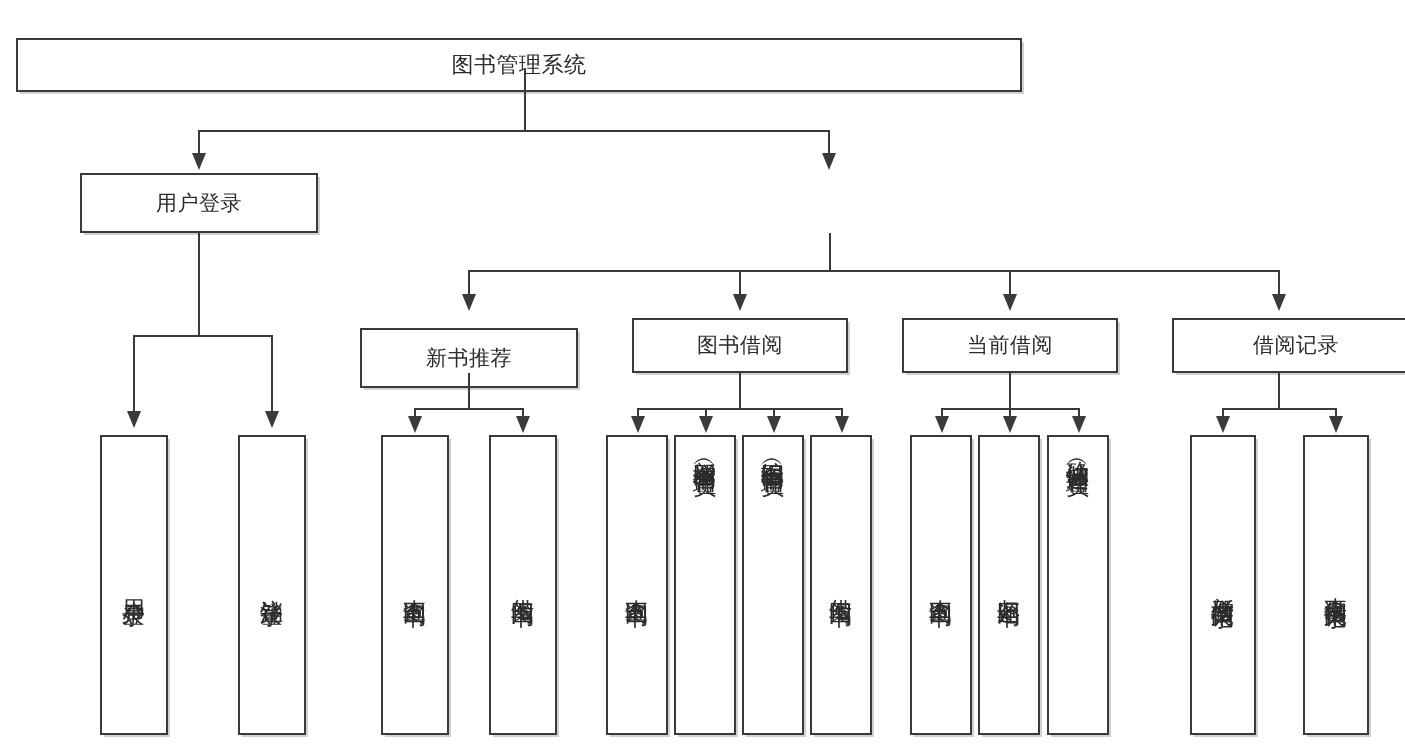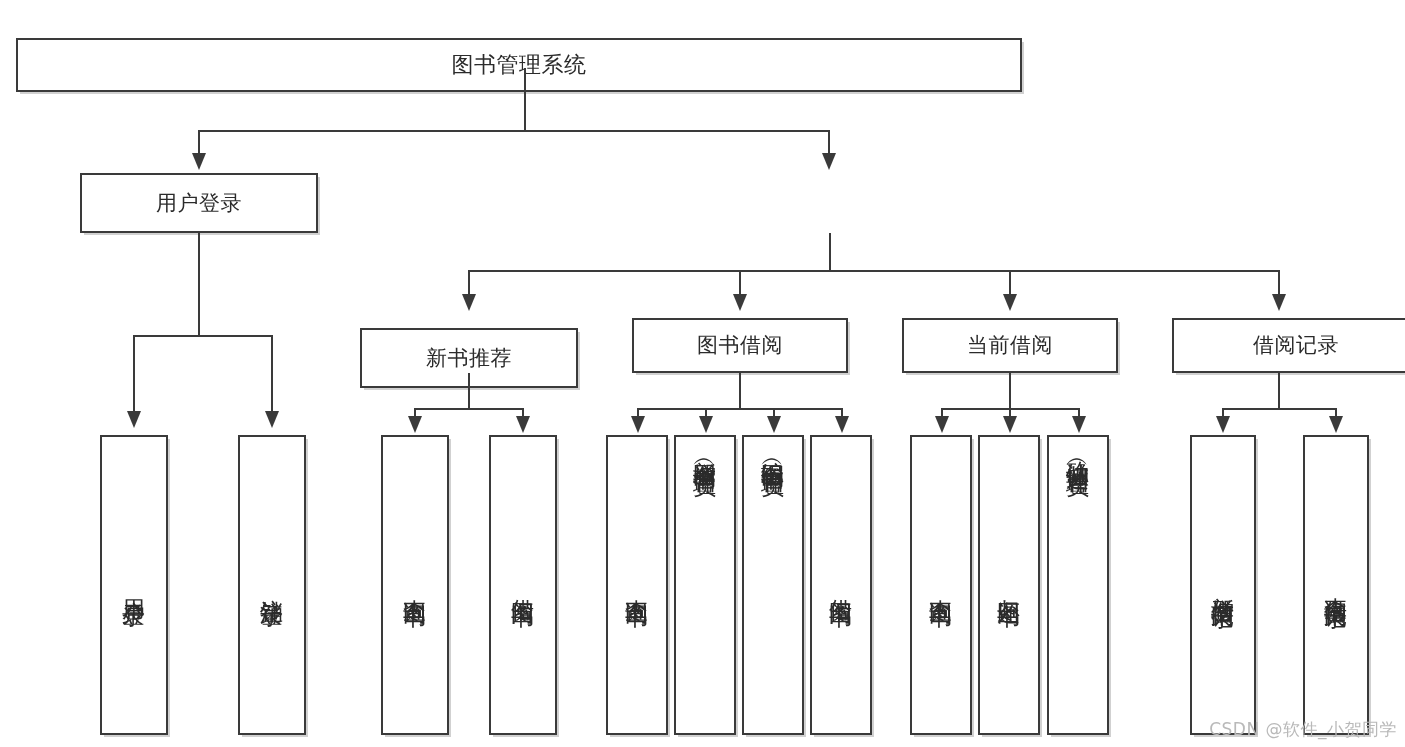--- a/index.html
+++ b/index.html
@@ -216,15 +216,14 @@
     <span class="label">确认归还（管理员）</span>
   </div>
 
   <div class="node vert center" style="left:1190px; top:435px; width:66px; height:300px;">
     <span class="label">新增借阅记录</span>
   </div>
   <div class="node vert center" style="left:1303px; top:435px; width:66px; height:300px;">
     <span class="label">查询借阅记录</span>
   </div>
 
-  <div class="watermark">CSDN @软件_小贺同学</div>
 
 </div>
 
 </body></html>

